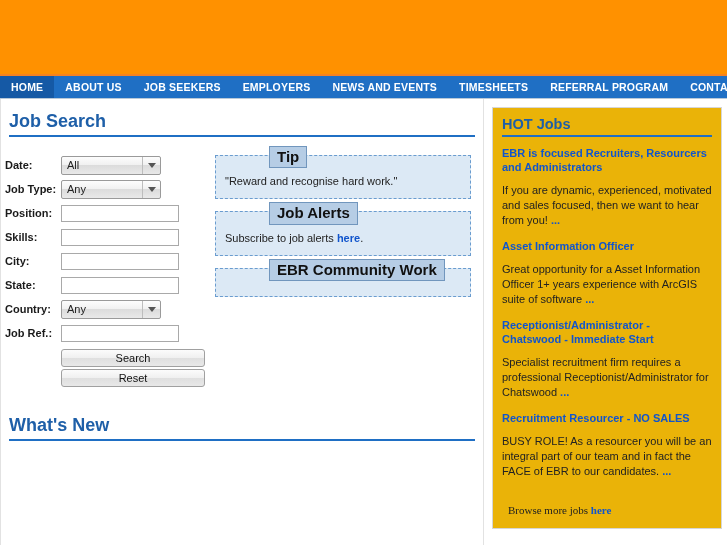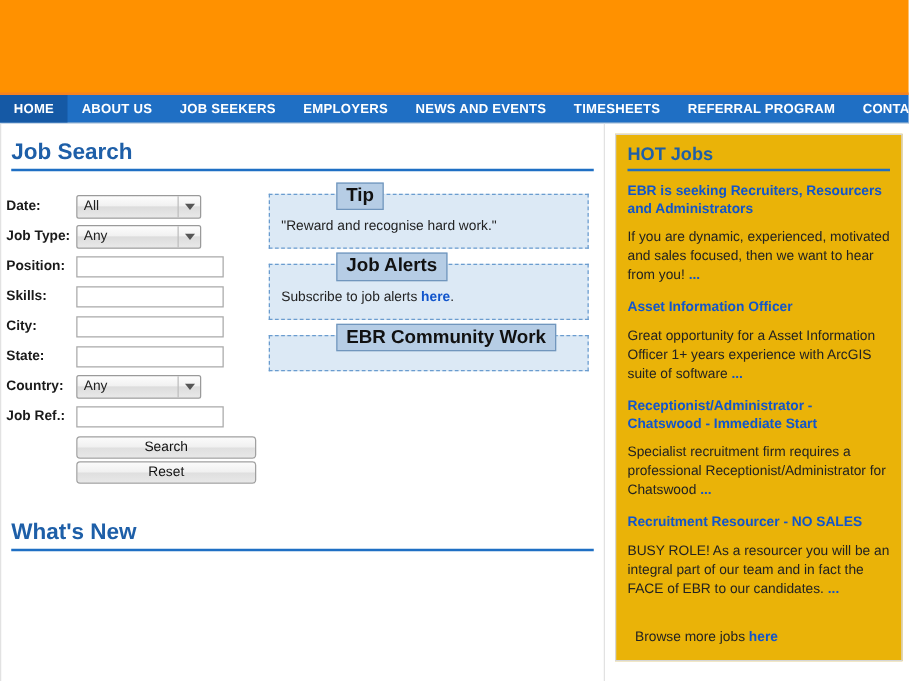--- a/index.html
+++ b/index.html
@@ -263,20 +263,21 @@
   }
   .job-desc .more {
     color: #1155CC;
     font-weight: bold;
     cursor: pointer;
   }
   .browse-more {
     font-size: 11px;
     color: #222222;
     padding: 14px 0 2px 6px;
+    font-family: Liberation Serif, serif;
   }
 </style>
 </head>
 <body>
 
 <div class="header-banner">
   <div class="header-banner-bottom"></div>
 </div>
 
 <div class="navbar">
@@ -392,21 +393,21 @@
       <div class="section-rule"></div>
     </div>
 
   </div>
 
   <div class="side-col">
     <div class="hotbox">
       <div class="hot-title">HOT Jobs</div>
       <div class="hot-rule"></div>
 
-      <div class="job-title">EBR is seeking Recruiters, Resourcers and Administrators</div>
+      <div class="job-title">EBR is focused Recruiters, Resourcers and Administrators</div>
       <div class="job-desc">
         <span>If you are dynamic, experienced, motivated and sales focused, then we want to hear from you!</span>
         <span class="more">...</span>
       </div>
 
       <div class="job-title">Asset Information Officer</div>
       <div class="job-desc">
         <span>Great opportunity for a Asset Information Officer 1+ years experience with ArcGIS suite of software</span>
         <span class="more">...</span>
       </div>

